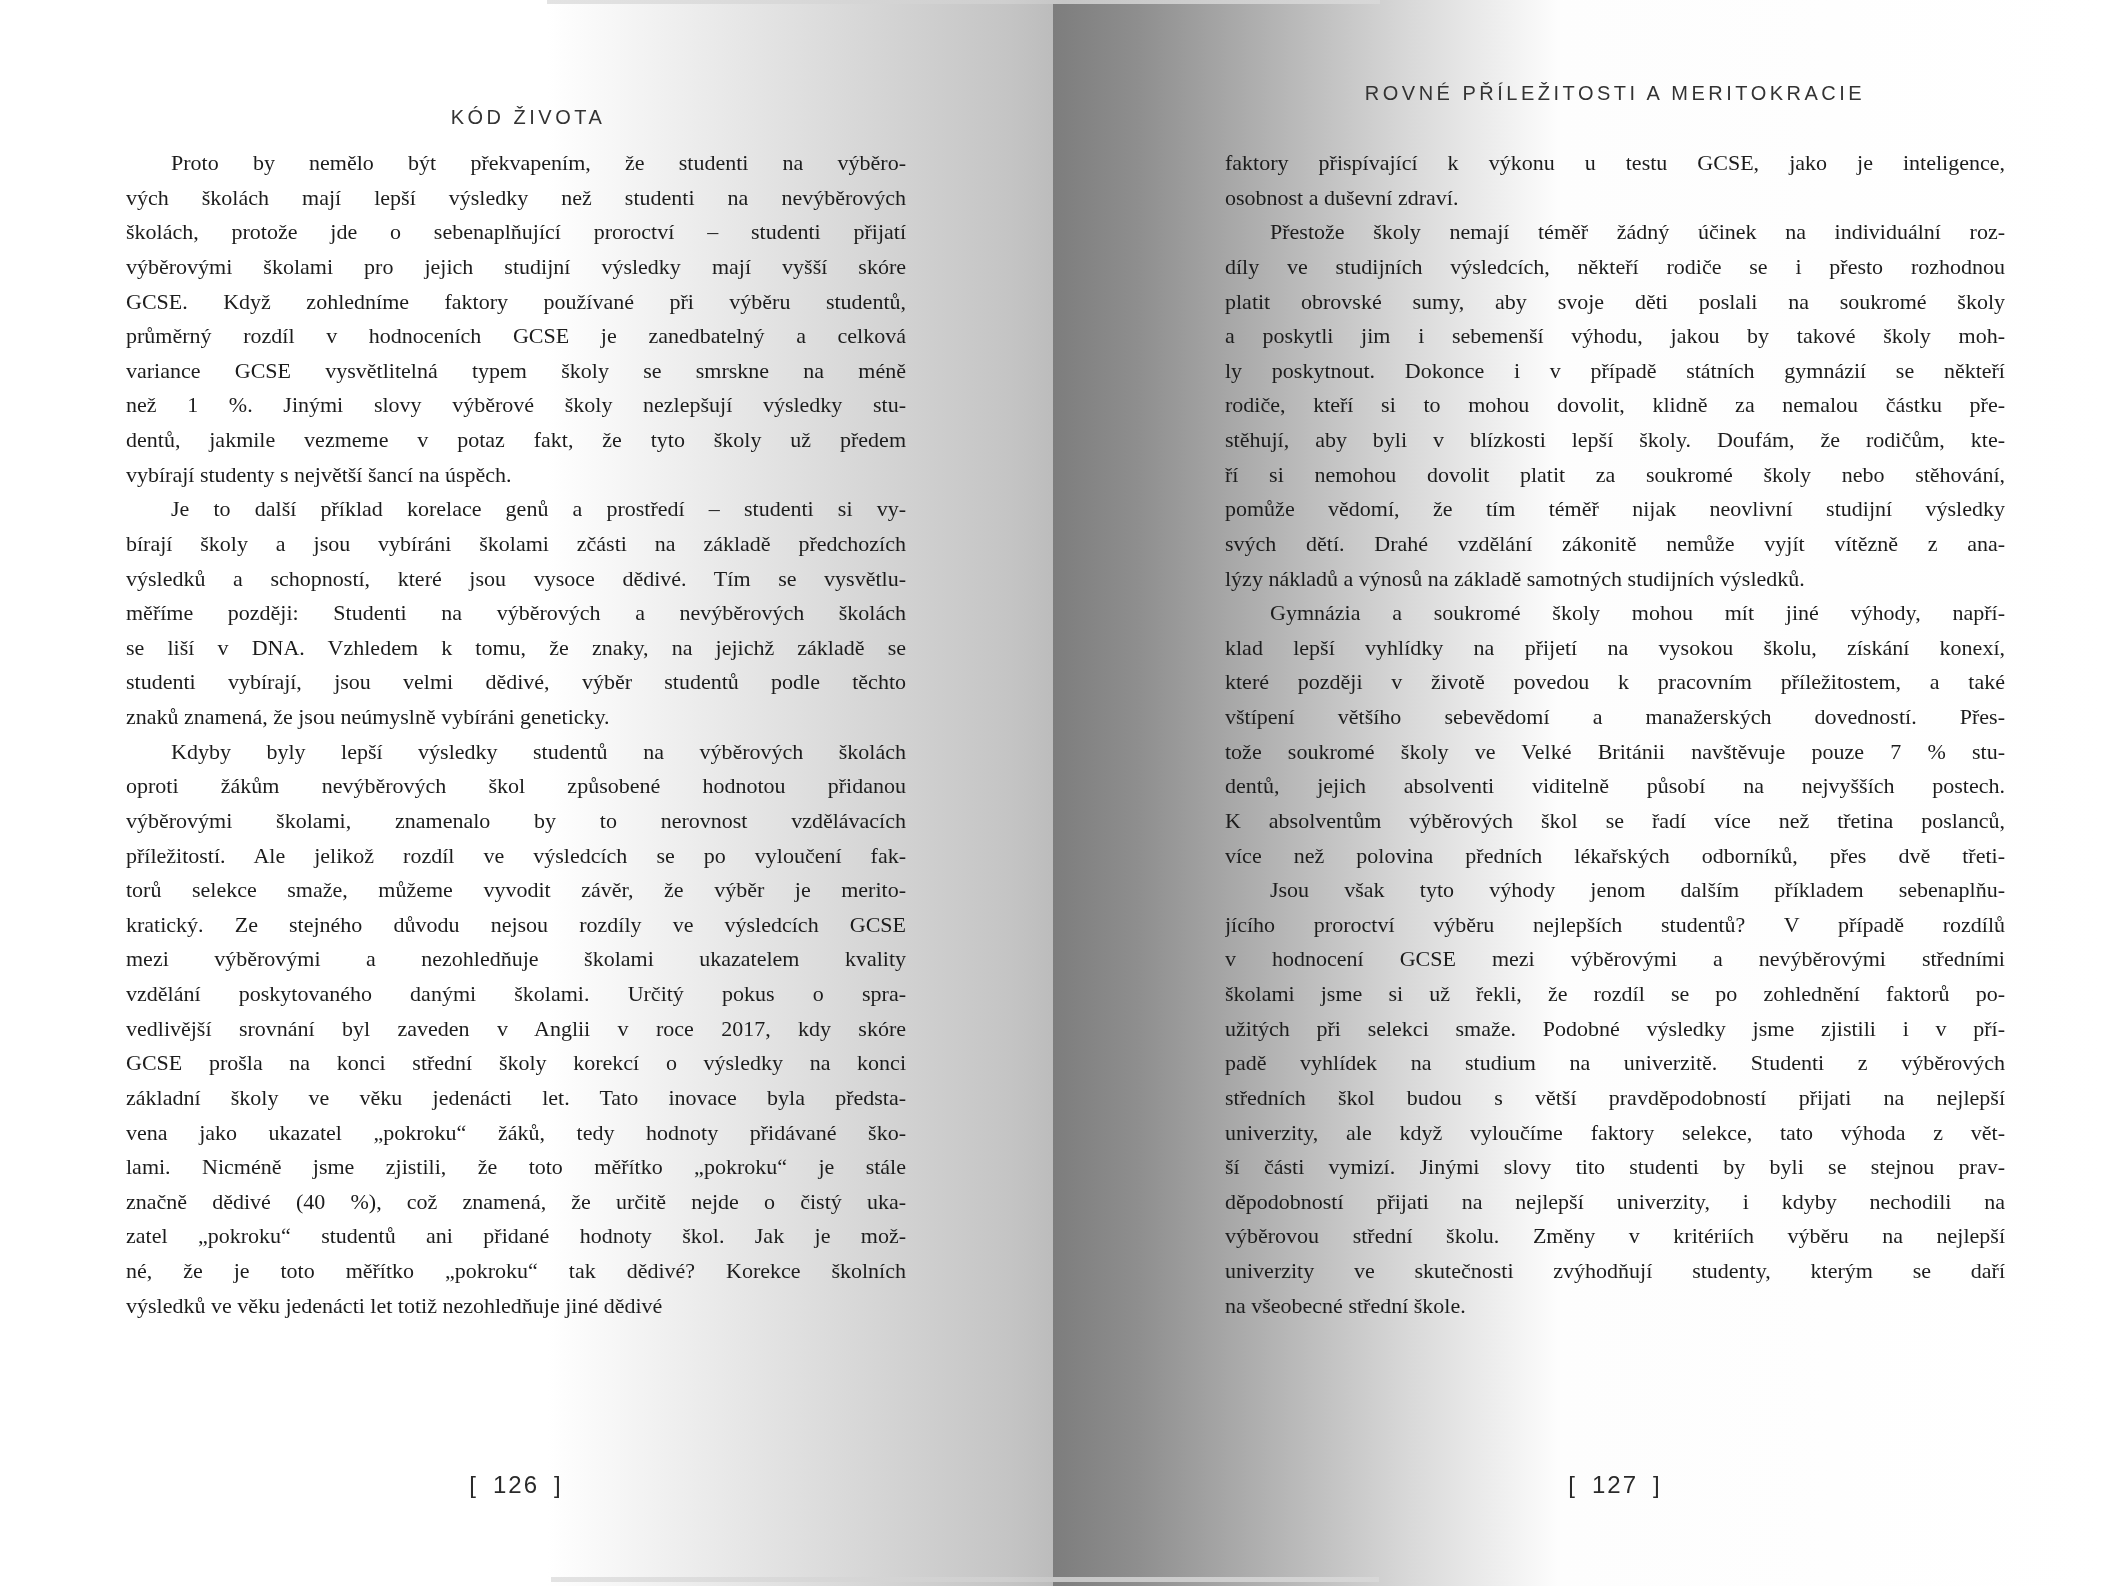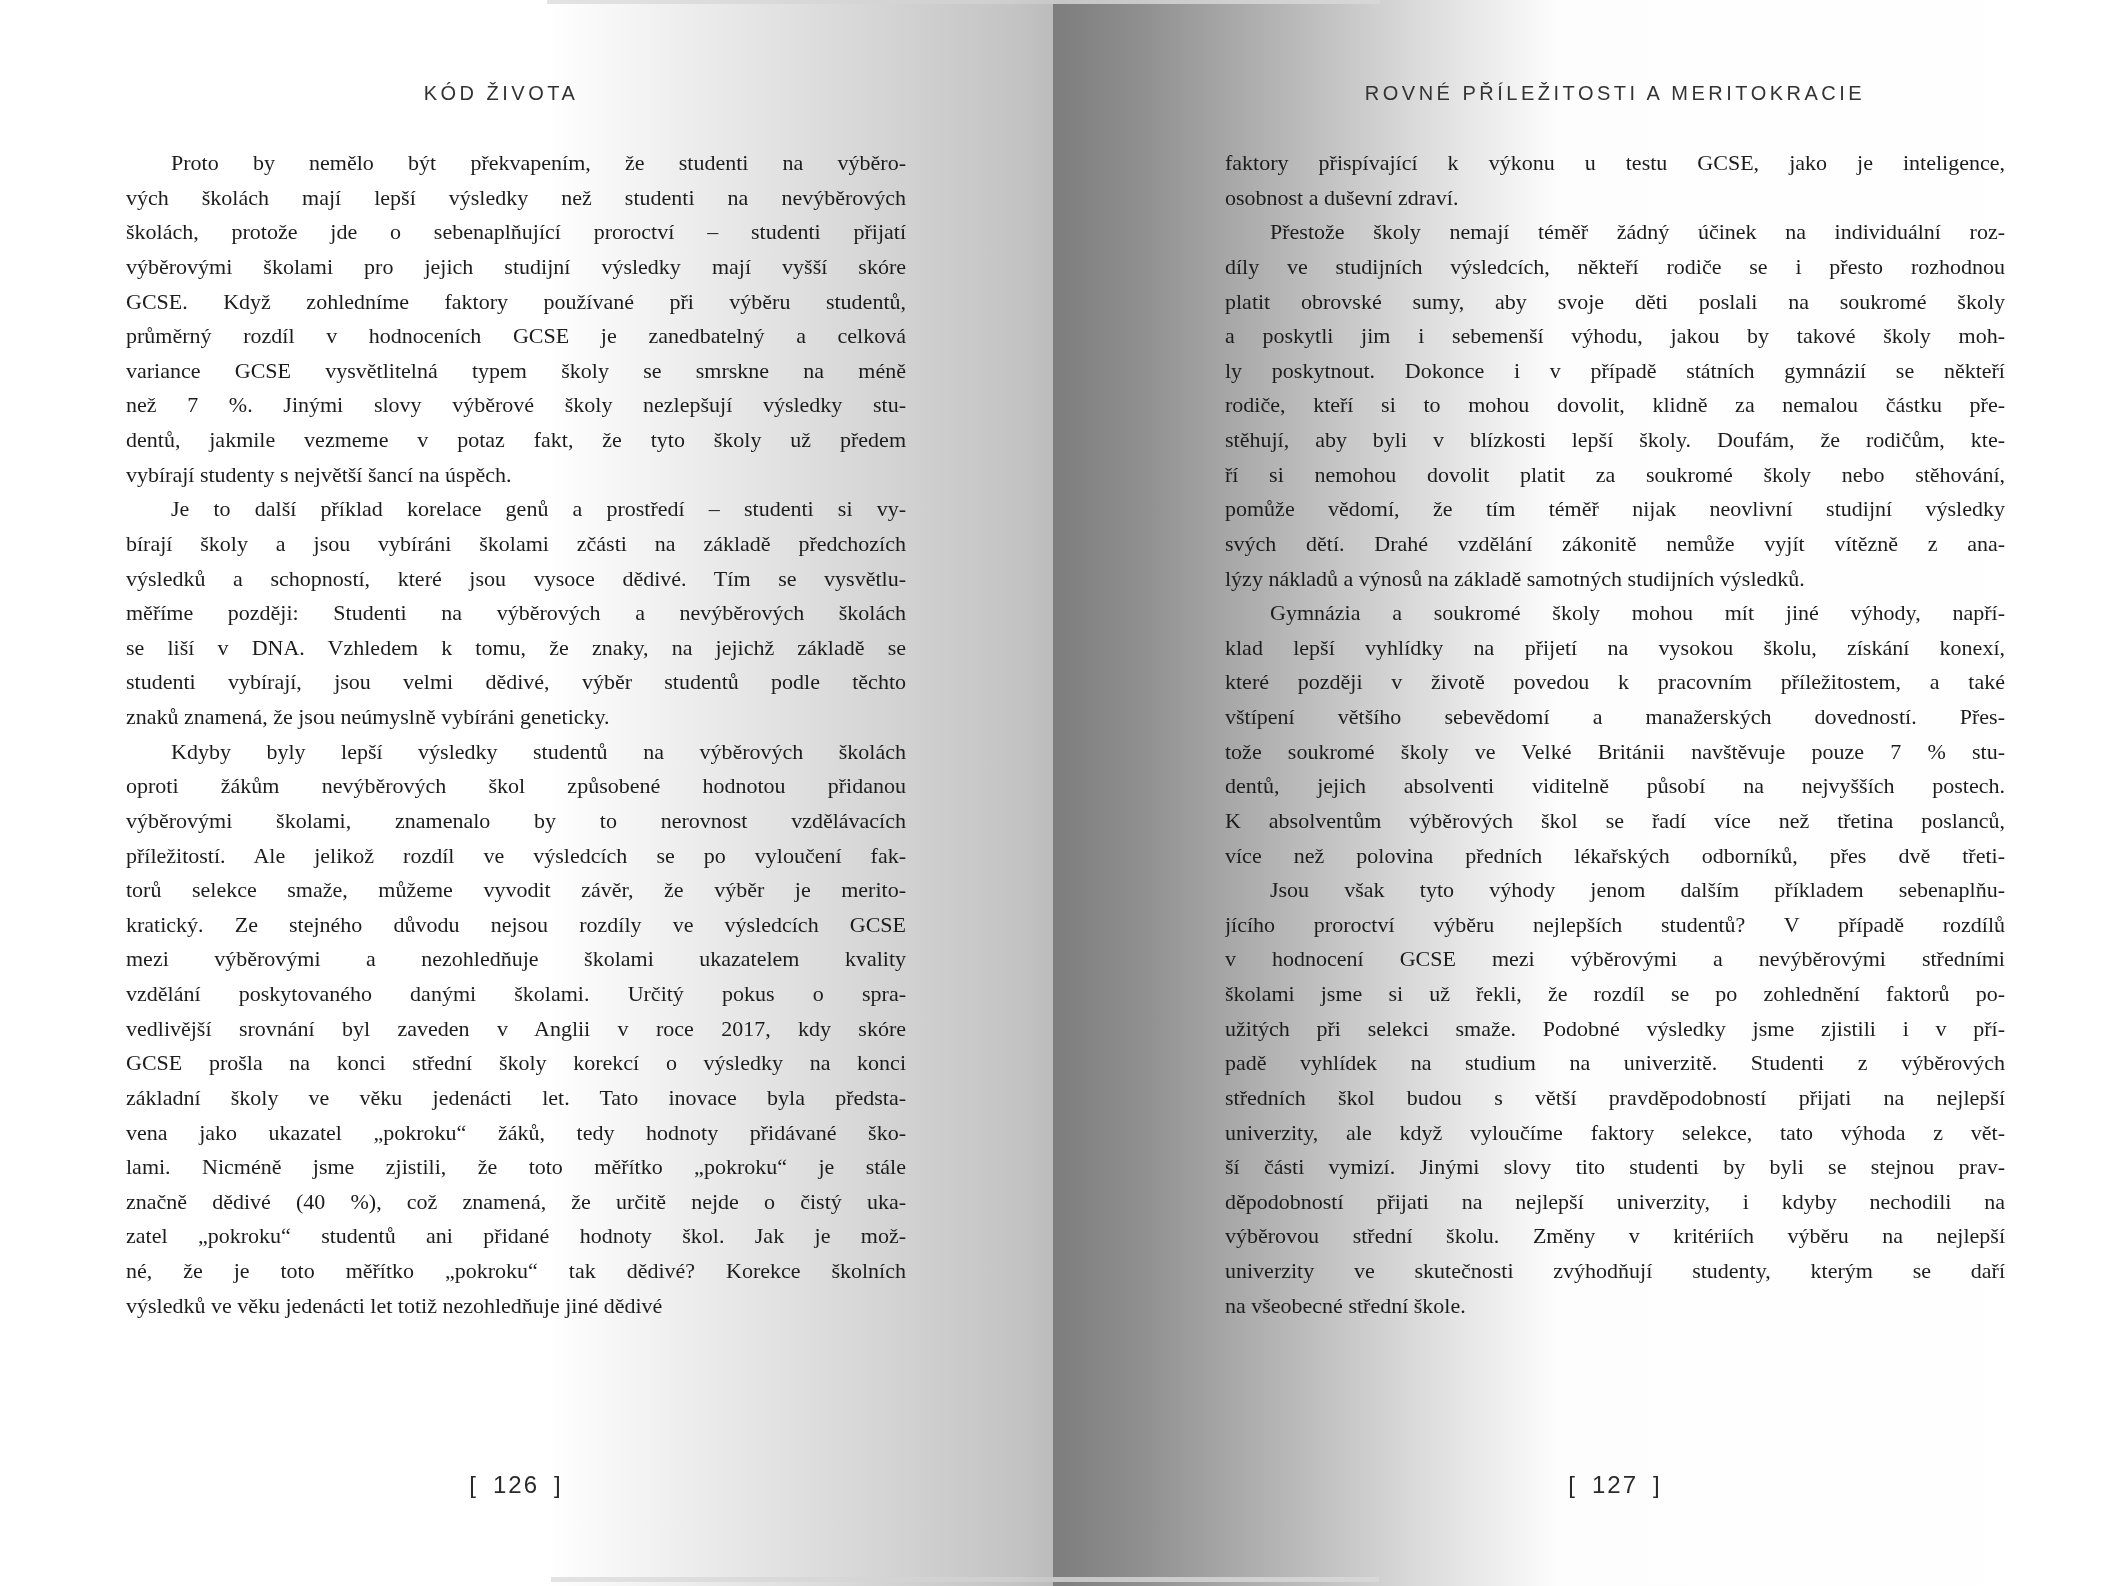--- a/index.html
+++ b/index.html
@@ -15,21 +15,21 @@
   .page.right{left:1053px;background:linear-gradient(90deg,#7d7d7d 0%,#8e8e8e 8%,#d9d9d9 34%,#fdfdfd 48%,#ffffff 100%);}
   .edge-strip{position:absolute;background:linear-gradient(90deg,#e3e3e3 0%,#cfcfcf 55%,#c6c6c6 62%,#d8d8d8 100%);}
   .edge-strip.top{left:547px;top:0;width:833px;height:4px;}
   .edge-strip.bottom{left:551px;top:1577px;width:828px;height:5px;}
   .running-header{
     position:absolute;top:82px;width:780px;
     font-family:"Liberation Sans",sans-serif;
     font-size:20px;letter-spacing:3.5px;color:#333333;
     text-align:center;white-space:nowrap;
   }
-  .running-header.left{left:111px;}
+  .running-header.left{left:138px;margin-top:24px;}
   .running-header.right{left:1225px;}
   .page-text{
     position:absolute;top:146px;width:780px;
     font-size:22px;color:#1c1c1c;
   }
   .page-text.left{left:126px;}
   .page-text.right{left:1225px;}
   .line{
     text-align:justify;text-align-last:justify;
     height:34.63px;line-height:34.63px;overflow:hidden;
@@ -61,21 +61,21 @@
   <div class="running-header right">ROVNÉ PŘÍLEŽITOSTI A MERITOKRACIE</div>
 
   <div class="page-text left">
       <div class="line ind">Proto by nemělo být překvapením, že studenti na výběro-</div>
       <div class="line">vých školách mají lepší výsledky než studenti na nevýběrových</div>
       <div class="line">školách, protože jde o sebenaplňující proroctví – studenti přijatí</div>
       <div class="line">výběrovými školami pro jejich studijní výsledky mají vyšší skóre</div>
       <div class="line">GCSE. Když zohledníme faktory používané při výběru studentů,</div>
       <div class="line">průměrný rozdíl v hodnoceních GCSE je zanedbatelný a celková</div>
       <div class="line">variance GCSE vysvětlitelná typem školy se smrskne na méně</div>
-      <div class="line">než 7 %. Jinými slovy výběrové školy nezlepšují výsledky stu-</div>
+      <div class="line">než 1 %. Jinými slovy výběrové školy nezlepšují výsledky stu-</div>
       <div class="line">dentů, jakmile vezmeme v potaz fakt, že tyto školy už předem</div>
       <div class="line last">vybírají studenty s největší šancí na úspěch.</div>
       <div class="line ind">Je to další příklad korelace genů a prostředí – studenti si vy-</div>
       <div class="line">bírají školy a jsou vybíráni školami zčásti na základě předchozích</div>
       <div class="line">výsledků a schopností, které jsou vysoce dědivé. Tím se vysvětlu-</div>
       <div class="line">měříme později: Studenti na výběrových a nevýběrových školách</div>
       <div class="line">se liší v DNA. Vzhledem k tomu, že znaky, na jejichž základě se</div>
       <div class="line">studenti vybírají, jsou velmi dědivé, výběr studentů podle těchto</div>
       <div class="line last">znaků znamená, že jsou neúmyslně vybíráni geneticky.</div>
       <div class="line ind">Kdyby byly lepší výsledky studentů na výběrových školách</div>

